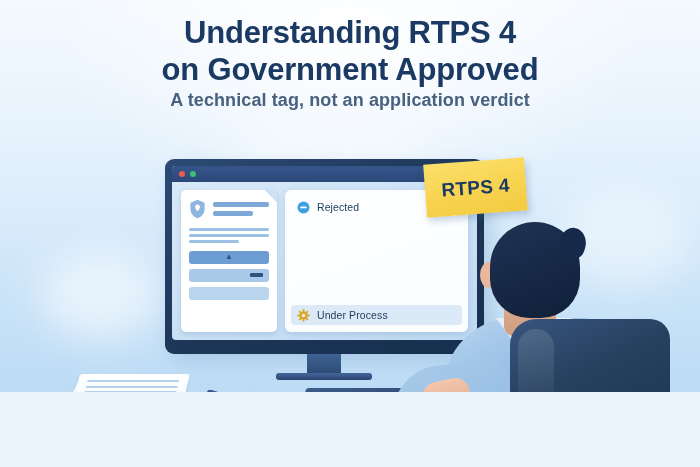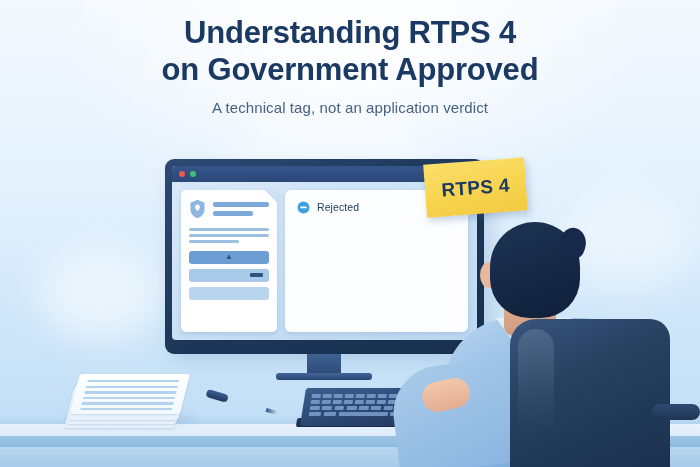--- a/index.html
+++ b/index.html
@@ -3,37 +3,37 @@
 <meta charset="utf-8">
 <title>Understanding RTPS 4 on Government Portals</title>
 <style>
   html,body{margin:0;padding:0;}
   body{
     width:700px;height:467px;overflow:hidden;
     font-family:"Liberation Sans","DejaVu Sans",sans-serif;
     background:#eaf3fc;
   }
   #stage{
-    position:relative;width:700px;height:467px;overflow:hidden;
+    position:relative;width:700px;height:392px;overflow:hidden;
     background:
       radial-gradient(ellipse 420px 260px at 50% 8%, #ffffff 0%, rgba(255,255,255,0) 70%),
       linear-gradient(180deg,#f4f9fe 0%,#eaf4fd 26%,#dcedfb 52%,#cbe4f8 74%,#bcdbf5 100%);
   }
   
   .blob{position:absolute;border-radius:50%;filter:blur(18px);opacity:.55;pointer-events:none;}
 
   
   .head{position:absolute;left:0;right:0;top:14px;text-align:center;z-index:40;}
   .title{
     font-size:31px;line-height:1.20;font-weight:bold;color:#1b3a63;
     letter-spacing:-.2px;margin:0;
   }
   .title .l2{display:block;}
   .subtitle{
-    margin:11px 0 0;font-size:15px;color:#47617f;font-weight:400;letter-spacing:.1px;
+    margin:2px 0 0;font-size:18px;color:#47617f;font-weight:700;letter-spacing:.1px;
   }
 
   
   .desk-top{
     position:absolute;left:0;right:0;top:424px;height:14px;
     background:linear-gradient(180deg,#e8f2fb 0%,#dcebf8 100%);
   }
   .desk-edge{
     position:absolute;left:0;right:0;top:436px;height:12px;
     background:linear-gradient(180deg,#9dc4e6 0%,#8cb8e0 100%);
@@ -260,20 +260,33 @@
           <div class="status-panel">
 
             <div class="status-row">
               <svg class="sicon" viewBox="0 0 24 24">
                 <circle cx="12" cy="12" r="11" fill="#3fa0e0"></circle>
                 <rect x="6" y="10.2" width="12" height="3.4" rx="1.7" fill="#ffffff"></rect>
               </svg>
               <span class="status-label">Rejected</span>
             </div>
 
+            <div class="status-row alt">
+              <svg class="sicon" viewBox="0 0 24 24">
+                <g fill="#d8a82a">
+                  <rect x="10.2" y="0.5" width="3.6" height="23" rx="1.4"></rect>
+                  <rect x="10.2" y="0.5" width="3.6" height="23" rx="1.4" transform="rotate(45 12 12)"></rect>
+                  <rect x="10.2" y="0.5" width="3.6" height="23" rx="1.4" transform="rotate(90 12 12)"></rect>
+                  <rect x="10.2" y="0.5" width="3.6" height="23" rx="1.4" transform="rotate(135 12 12)"></rect>
+                  <circle cx="12" cy="12" r="7.6"></circle>
+                </g>
+                <circle cx="12" cy="12" r="3.2" fill="#f6f0da"></circle>
+              </svg>
+              <span class="status-label">Under Process</span>
+            </div>
 
 
 
           </div>
         </div>
       </div>
     </div>
   </div>
 
   <div class="sticky">

